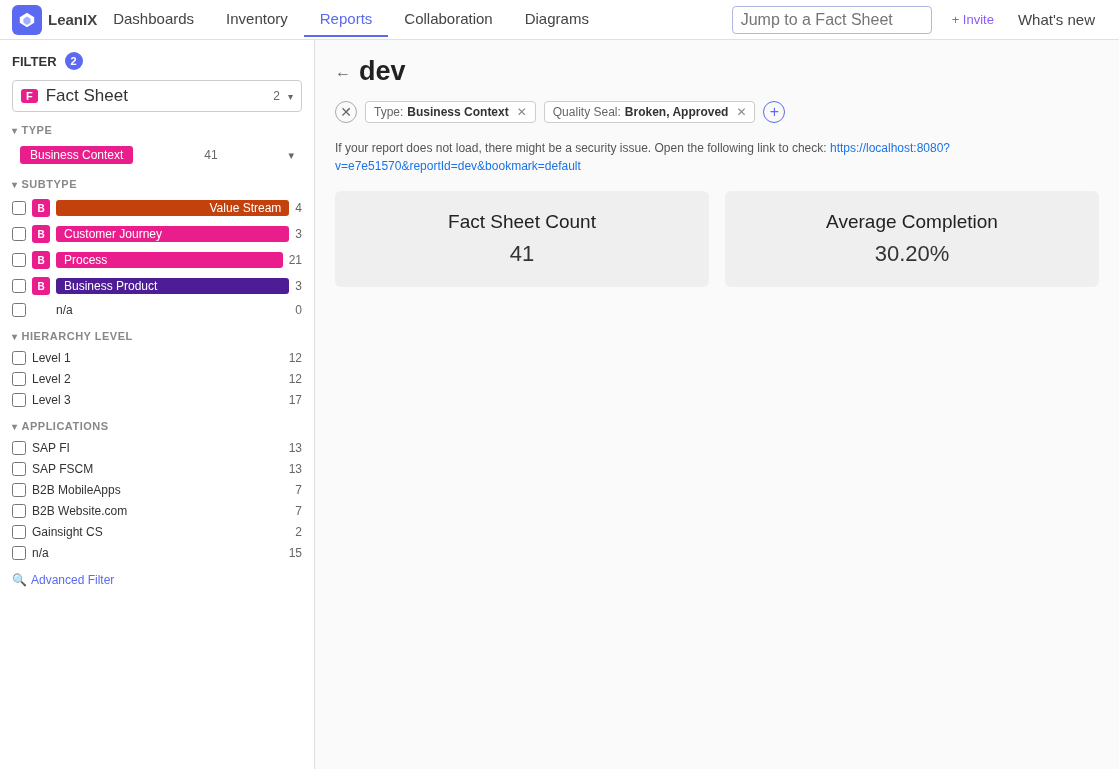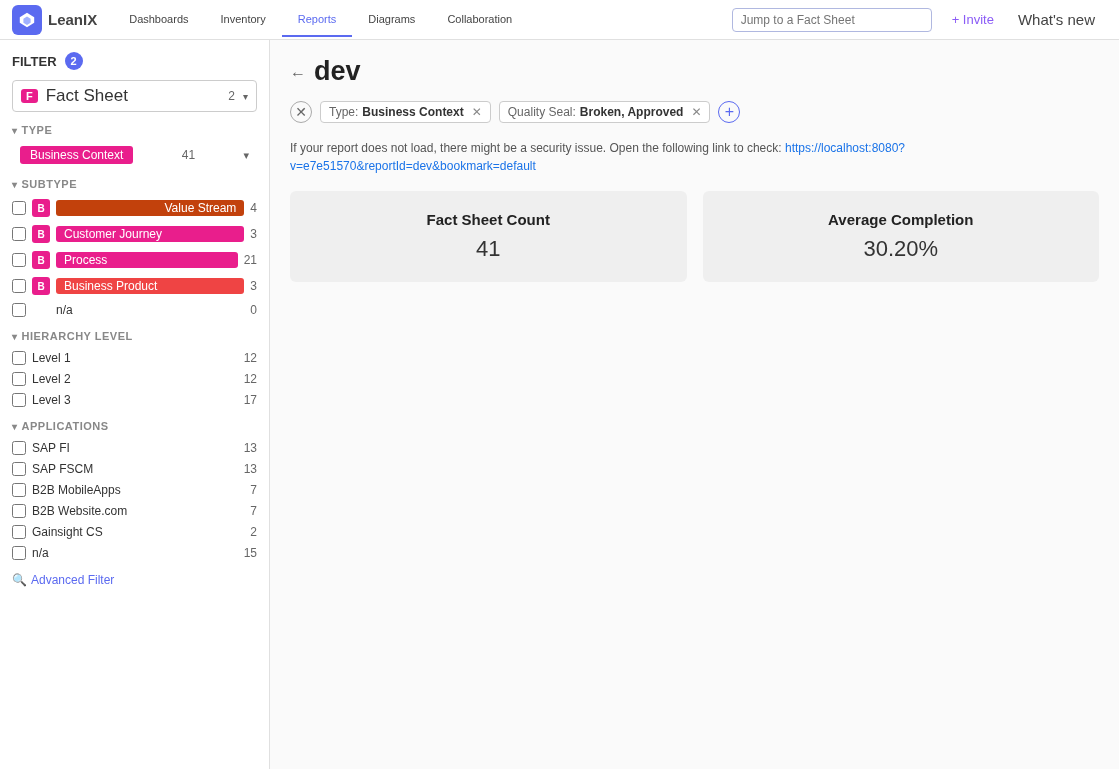--- a/index.html
+++ b/index.html
@@ -6,57 +6,57 @@
     body { font-family: -apple-system, BlinkMacSystemFont, 'Segoe UI', sans-serif; font-size: 13px; color: #333; background: #fff; }
 
     
     .navbar {
       display: flex; align-items: center;
       background: #fff; border-bottom: 1px solid #e0e0e0;
       height: 40px; padding: 0 12px; gap: 0;
     }
     .navbar-logo {
       display: flex; align-items: center; gap: 6px;
-      margin-right: 16px; font-weight: 700; font-size: 15px; color: #444;
+      margin-right: 0; font-weight: 700; font-size: 15px; color: #444;
     }
     .logo-icon {
       width: 30px; height: 30px; background: #5b6af0;
       border-radius: 6px; display: flex; align-items: center; justify-content: center;
     }
     .logo-icon svg { width: 18px; height: 18px; }
     .nav-items { display: flex; align-items: center; flex: 1; }
     .nav-item {
       padding: 16px 16px; height: 28px; display: flex; align-items: center;
-      font-size: 11px; color: #444; cursor: pointer; border-bottom: 2px solid transparent;
+      font-size: 15px; color: #444; cursor: pointer; border-bottom: 2px solid transparent;
       white-space: nowrap;
     }
     .nav-item.active { color: #5b6af0; border-bottom: 2px solid #5b6af0; font-weight: 500; }
     .nav-search {
       margin: 0 8px;
       border: 1px solid #b0b8e0; border-radius: 4px;
-      padding: 4px 8px; font-size: 12px; color: #888;
+      padding: 4px 8px; font-size: 16px; color: #888;
       width: 200px; outline: none;
       background: #fff;
     }
     .nav-invite {
       padding: 5px 12px; background: none; border: none;
       color: #8b5cf6; font-size: 13px; cursor: pointer;
       display: flex; align-items: center; gap: 4px;
     }
     .nav-whats-new {
       padding: 5px 12px; background: none; border: none;
       color: #444; font-size: 15px; cursor: pointer;
     }
 
     
     .layout { display: flex; height: calc(100vh - 40px); }
 
     
     .sidebar {
-      width: 270px; border-right: 1px solid #e0e0e0;
+      width: 315px; border-right: 1px solid #e0e0e0;
       overflow-y: auto; padding: 12px;
       flex-shrink: 0;
     }
     .filter-header {
       display: flex; align-items: center; gap: 8px;
       font-weight: 700; font-size: 13px; color: #333; margin-bottom: 10px;
     }
     .filter-badge {
       background: #5b6af0; color: #fff; border-radius: 50%;
       width: 18px; height: 18px; display: flex; align-items: center; justify-content: center;
@@ -162,43 +162,43 @@
       font-size: 12px; color: #555; margin-bottom: 16px; line-height: 1.5;
     }
     .security-link { color: #1a73e8; text-decoration: none; }
 
     
     .cards-row { display: flex; gap: 16px; }
     .stat-card {
       background: #efefef; border-radius: 6px;
       padding: 20px 30px; flex: 1; text-align: center;
     }
-    .stat-card-title { font-size: 15px; font-weight: 700; color: #222; margin-bottom: 8px; }
+    .stat-card-title { font-size: 19px; font-weight: 400; color: #222; margin-bottom: 8px; }
     .stat-card-value { font-size: 22px; font-weight: 400; color: #333; }
   </style>
 </head>
 <body>
 
 <nav class="navbar">
   <div class="navbar-logo">
     <div class="logo-icon">
       <svg viewBox="0 0 20 20" fill="white">
         <polygon points="10,2 18,7 18,13 10,18 2,13 2,7"></polygon>
         <polygon points="10,6 14,8.5 14,13 10,15.5 6,13 6,8.5" fill="#a0b0ff"></polygon>
       </svg>
     </div>
     <span>LeanIX</span>
   </div>
 
   <div class="nav-items">
     <div class="nav-item">Dashboards</div>
     <div class="nav-item">Inventory</div>
     <div class="nav-item active">Reports</div>
+    <div class="nav-item">Collaboration</div>
     <div class="nav-item">Diagrams</div>
-    <div class="nav-item">Collaboration</div>
   </div>
 
   <input class="nav-search" type="text" placeholder="Jump to a Fact Sheet" style="">
 
   <button class="nav-invite">+ Invite</button>
   <button class="nav-whats-new">What's new</button>
 </nav>
 
 <div class="layout">
 
@@ -245,21 +245,21 @@
     </div>
     <div class="subtype-item">
       <input type="checkbox" style="">
       <span class="subtype-badge">B</span>
       <span class="subtype-tag" style="background:#e91e8c;">Process</span>
       <span class="subtype-count">21</span>
     </div>
     <div class="subtype-item">
       <input type="checkbox" style="">
       <span class="subtype-badge">B</span>
-      <span class="subtype-tag" style="background:#ef4444;">Business Product</span>
+      <span class="subtype-tag" style="background:#4c1d95;">Business Product</span>
       <span class="subtype-count">3</span>
     </div>
     <div class="subtype-item">
       <input type="checkbox" style="">
       <span style="width:18px;"></span>
       <span style="flex:1; font-size:12px;">n/a</span>
       <span class="subtype-count">0</span>
     </div>
 
     <div class="section-header">

